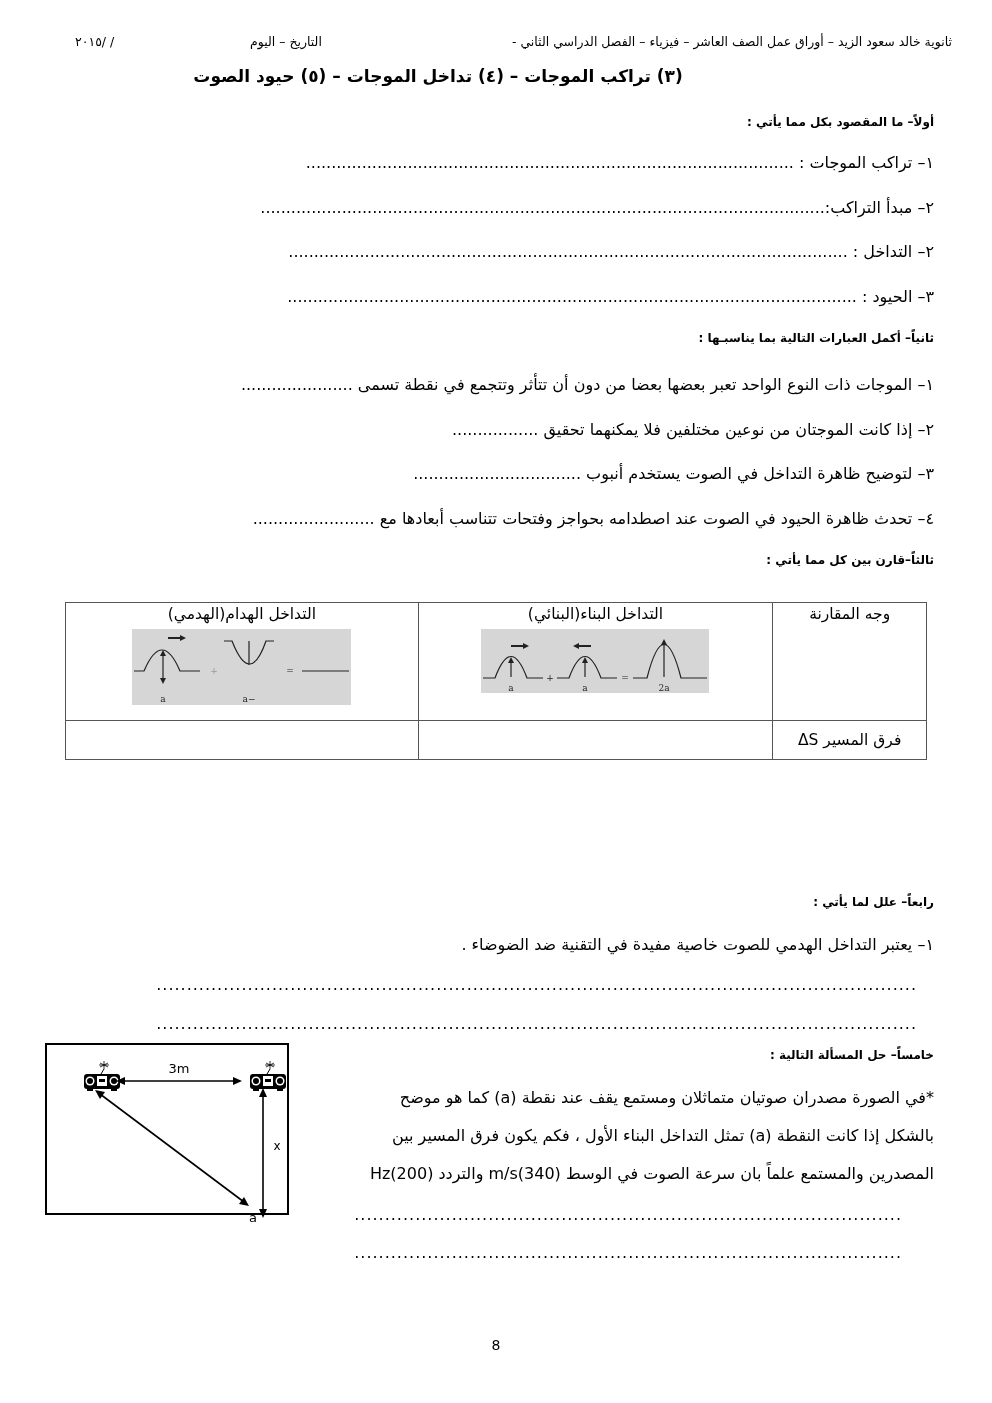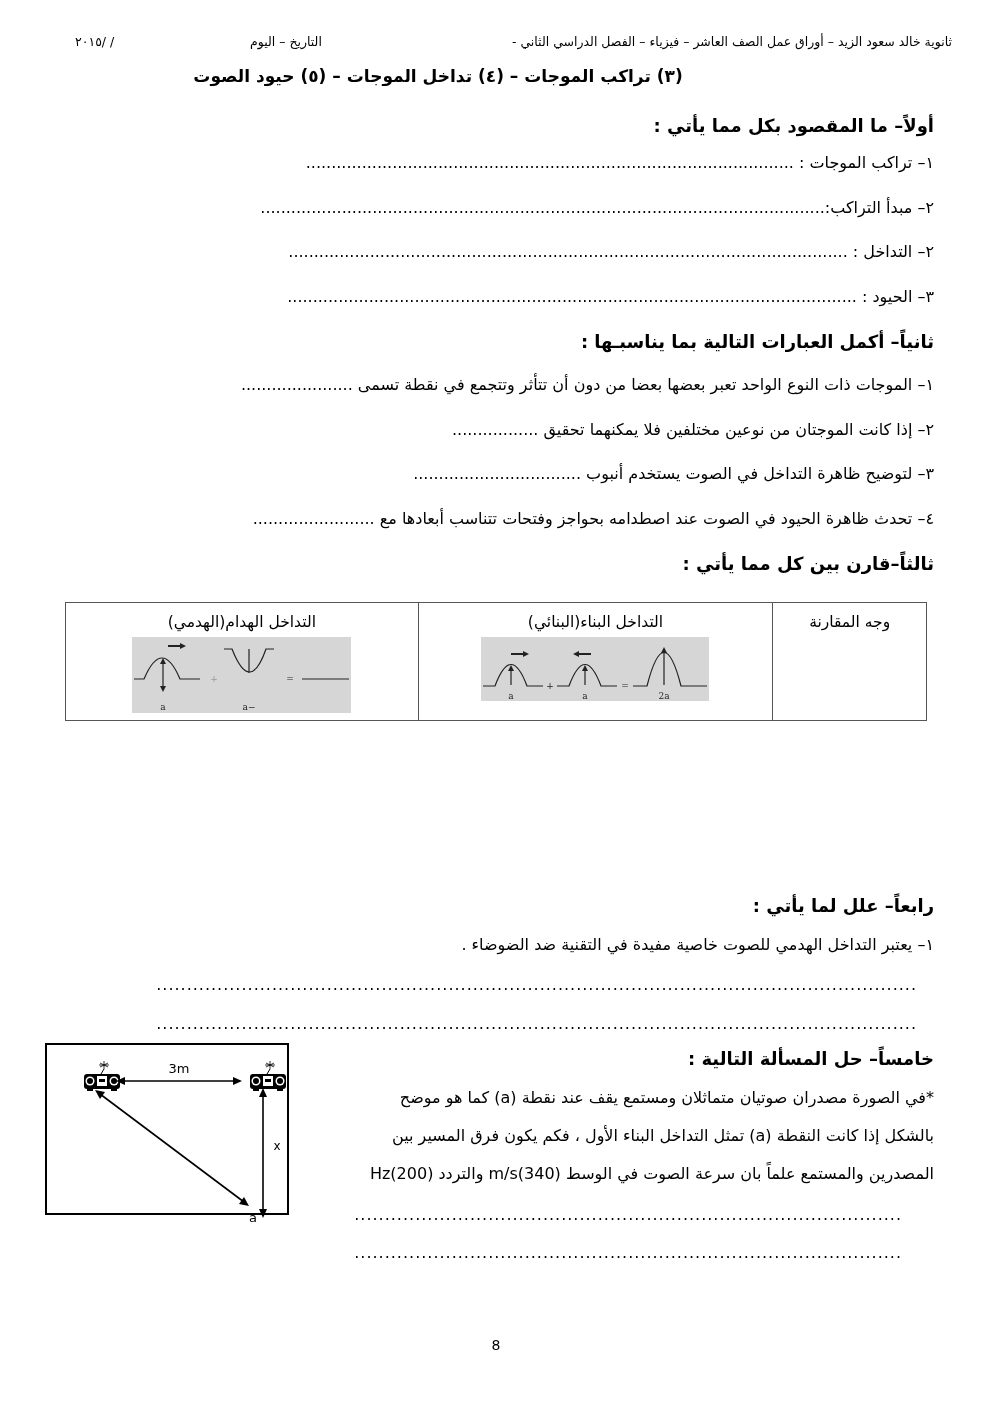--- a/index.html
+++ b/index.html
@@ -5,32 +5,32 @@
   html, body { margin: 0; padding: 0; background: #ffffff; }
   body {
     width: 992px; height: 1403px; position: relative; overflow: hidden;
     font-family: "DejaVu Sans", "Liberation Sans", sans-serif;
     color: #000;
   }
   .abs { position: absolute; }
   .rtl { direction: rtl; text-align: right; unicode-bidi: plaintext; }
   .hdr { top: 34px; font-size: 12.5px; white-space: nowrap; }
   .title { top: 66px; left: 0; width: 876px; text-align: center; font-size: 17px; font-weight: bold; direction: rtl; }
-  .sec { font-size: 18px; font-weight: bold; right: 58px; direction: rtl; white-space: nowrap; }
+  .sec { font-size: 12px; font-weight: bold; right: 58px; direction: rtl; white-space: nowrap; }
   .line { right: 58px; font-size: 16px; direction: rtl; white-space: nowrap; }
   .dots { letter-spacing: 1px; }
   table.cmp {
     position: absolute; left: 65px; top: 602px; width: 862px;
     border-collapse: collapse; direction: rtl;
   }
   table.cmp td { border: 1.5px solid #555; vertical-align: top; font-size: 15.5px; text-align: center; padding: 0; }
   .c-head { width: 153px; }
   .c-b { width: 354px; }
   .c-d { width: 352px; }
-  .cell-title { margin-top: 10px; }
+  .cell-title { margin-top: 2px; }
   .diag-box { background: #d6d6d6; margin: 6px auto 0; }
   .row-head td { height: 117px; }
   .row-def td { height: 84px; }
   .row-ds td { height: 38px; }
   .row-int td { height: 38px; }
   .fig { left: 45px; top: 1043px; width: 244px; height: 172px; border: 2.5px solid #000; box-sizing: border-box; text-align: right; }
   .pgnum { left: 0; width: 992px; top: 1337px; text-align: center; font-size: 14px; }
 </style>
 </head>
 <body>
@@ -128,20 +128,25 @@
           <g font-family="DejaVu Serif, serif" font-size="9" fill="#222" text-anchor="middle">
             <text x="31" y="73">a</text>
             <text x="82" y="45" fill="#999">+</text>
             <text x="117" y="73">−a</text>
             <text x="158" y="45">=</text>
           </g>
         </svg>
       </div>
     </td>
   </tr>
+  <tr class="row-ds">
+    <td class="c-head" style="vertical-align:middle;"><span>فرق المسير ΔS</span></td>
+    <td class="c-b"></td>
+    <td class="c-d"></td>
+  </tr>
 </tbody>
   </table>
 
 <div class="abs sec" style="top:895px;">رابعاً–  علل لما يأتي :</div>
 <div class="abs line" style="top:935px;">١– يعتبر التداخل الهدمي للصوت خاصية مفيدة في التقنية ضد الضوضاء .</div>
 <div class="abs line dots" style="top:975px; right:75px;">.............................................................................................................................</div>
 <div class="abs line dots" style="top:1014px; right:75px;">.............................................................................................................................</div>
 
 <div class="abs sec" style="top:1048px;">خامساً– حل المسألة التالية :</div>
 <div class="abs line" style="top:1088px;">*في الصورة مصدران صوتيان متماثلان ومستمع يقف عند نقطة (a) كما هو موضح</div>

